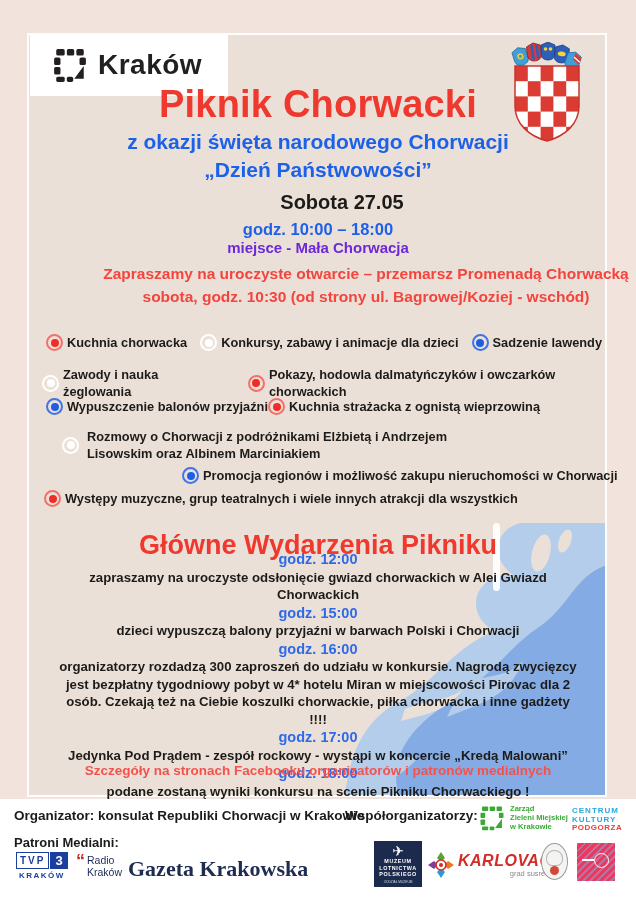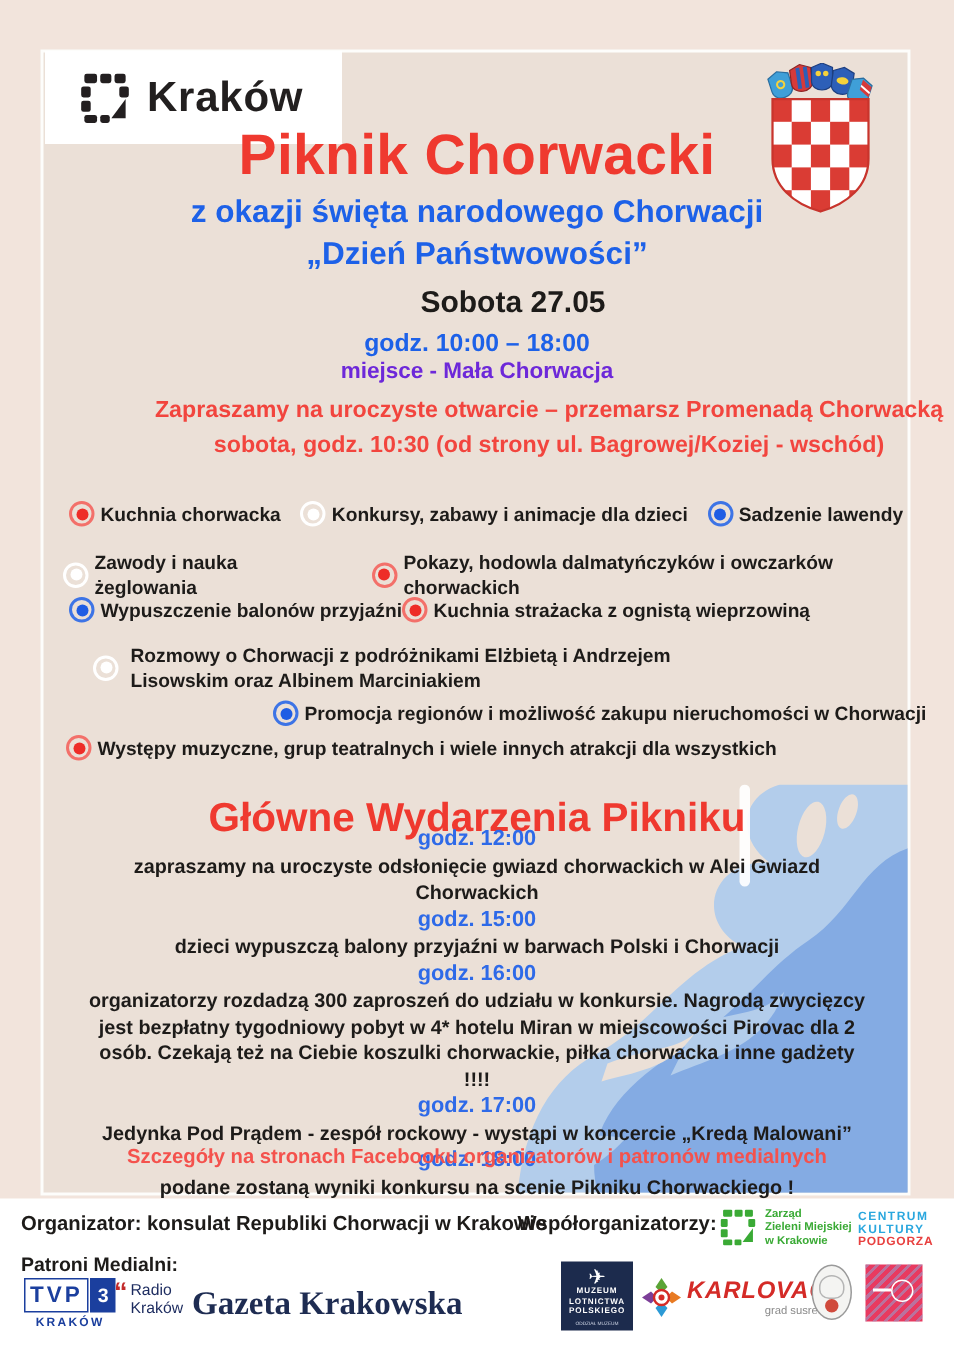--- a/index.html
+++ b/index.html
@@ -53,21 +53,21 @@
   .patrons{position:absolute;left:14px;top:36px;font-size:13px;font-weight:800;color:#1d1b19;}
 
   .zzm{position:absolute;left:479px;top:5px;display:flex;gap:5px;align-items:center;}
   .zzm-text{font-size:7.6px;font-weight:700;color:#3aaa35;line-height:9px;}
   .ckp{position:absolute;left:572px;top:8px;line-height:8.5px;}
   .ckp .c1,.ckp .c2{font-size:8px;font-weight:800;color:#2aa7de;letter-spacing:1px;}
   .ckp .c3{font-size:8px;font-weight:800;color:#e8403f;letter-spacing:.5px;}
 
   .tvp{position:absolute;left:16px;top:53px;text-align:center;}
   .tvp-row{display:flex;gap:1px;align-items:stretch;}
-  .tvp-letters{background:#ffffff;border:1.5px solid #1b3f9e;color:#1b3f9e;font-size:15px;font-weight:800;padding:2px 3px;letter-spacing:2px;}
+  .tvp-letters{background:#ffffff;border:1.5px solid #1b3f9e;color:#1b3f9e;font-size:10px;font-weight:800;padding:2px 3px;letter-spacing:2px;}
   .tvp-num{background:#1b3f9e;color:#fff;font-size:13px;font-weight:800;padding:1px 5px;display:flex;align-items:center;}
   .tvp-city{font-size:8px;font-weight:800;color:#1b3f9e;letter-spacing:1.5px;margin-top:2px;}
 
   .radio{position:absolute;left:76px;top:56px;display:flex;gap:2px;}
   .radio .rq{color:#c22a2a;font-size:18px;font-weight:800;line-height:12px;}
   .radio .rtxt{font-size:10.5px;font-weight:400;color:#1b2a5e;line-height:11.5px;}
 
   .gazeta{position:absolute;left:128px;top:57px;font-family:"Liberation Serif","DejaVu Serif",serif;font-size:22px;font-weight:700;color:#1e2c52;}
 
   .muzeum{position:absolute;left:374px;top:42px;width:48px;height:46px;background:#1c2b4d;color:#fff;text-align:center;box-sizing:border-box;padding-top:3px;}

